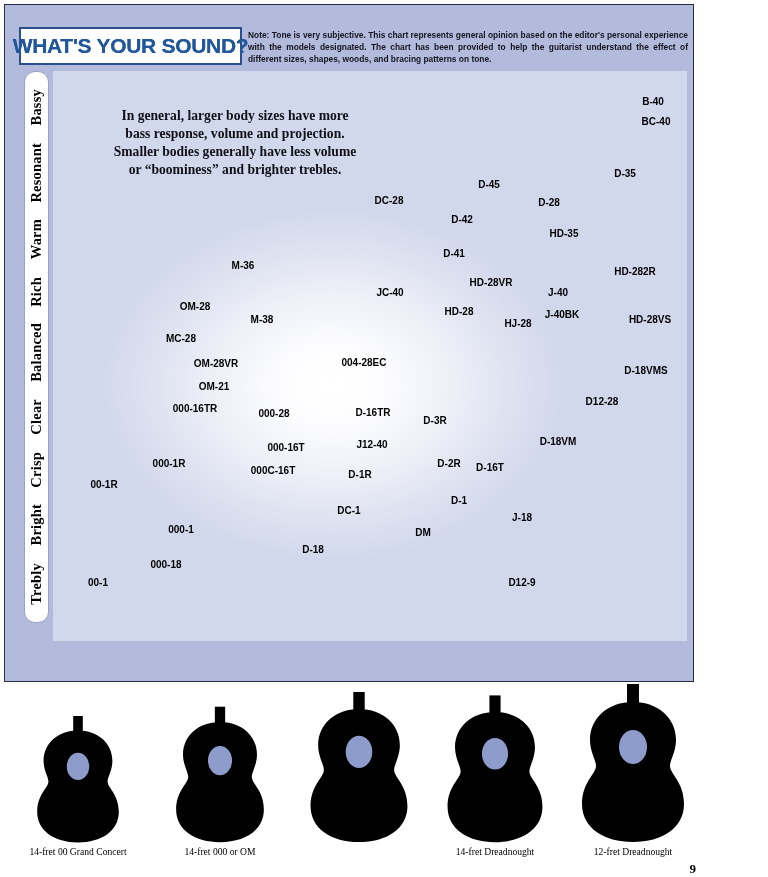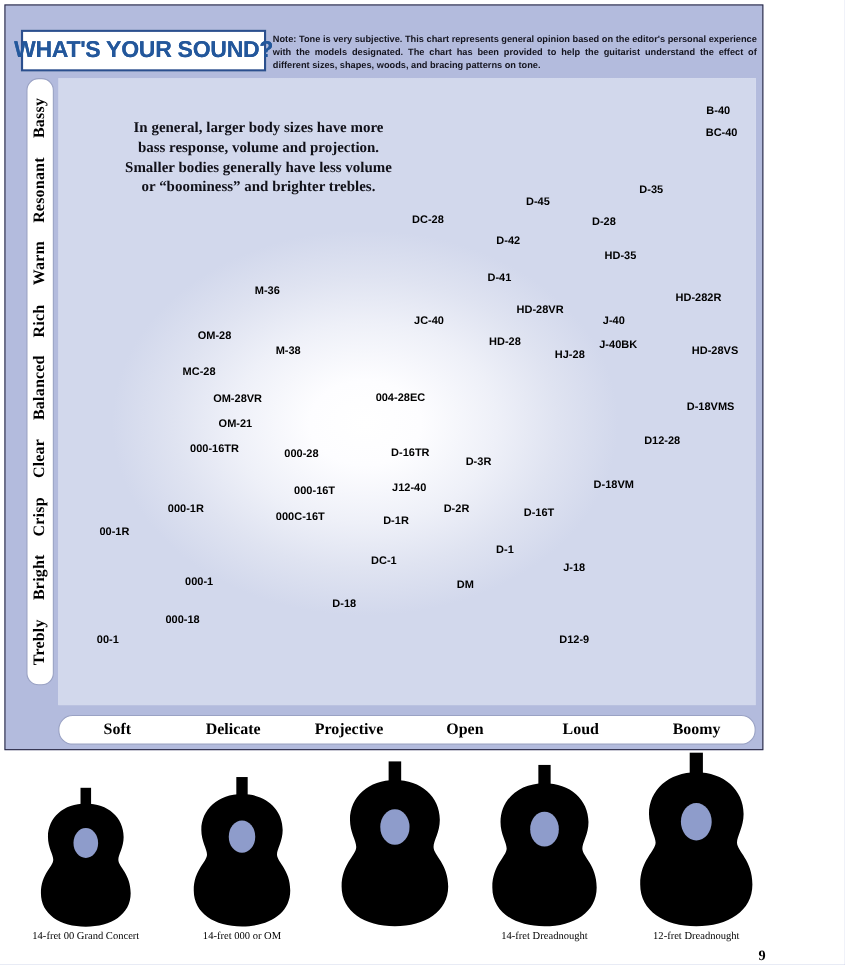--- a/index.html
+++ b/index.html
@@ -205,21 +205,21 @@
       <span class="y-label">Warm</span>
       <span class="y-label">Resonant</span>
       <span class="y-label">Bassy</span>
     </div>
 
   <div id="annotation">In general, larger body sizes have more bass response, volume and projection. Smaller bodies generally have less volume or “boominess” and brighter trebles.</div>
 
   <div id="model-layer">
       <div class="model" style="left: 648px; top: 96px;">B-40</div>
       <div class="model" style="left: 651px; top: 116px;">BC-40</div>
-      <div class="model" style="left: 587px; top: 168px;">D-35</div>
+      <div class="model" style="left: 620px; top: 168px;">D-35</div>
       <div class="model" style="left: 484px; top: 179px;">D-45</div>
       <div class="model" style="left: 544px; top: 197px;">D-28</div>
       <div class="model" style="left: 384px; top: 195px;">DC-28</div>
       <div class="model" style="left: 457px; top: 214px;">D-42</div>
       <div class="model" style="left: 559px; top: 228px;">HD-35</div>
       <div class="model" style="left: 449px; top: 248px;">D-41</div>
       <div class="model" style="left: 238px; top: 260px;">M-36</div>
       <div class="model" style="left: 486px; top: 277px;">HD-28VR</div>
       <div class="model" style="left: 630px; top: 266px;">HD-282R</div>
       <div class="model" style="left: 385px; top: 287px;">JC-40</div>
@@ -238,43 +238,35 @@
       <div class="model" style="left: 597px; top: 396px;">D12-28</div>
       <div class="model" style="left: 190px; top: 403px;">000-16TR</div>
       <div class="model" style="left: 269px; top: 408px;">000-28</div>
       <div class="model" style="left: 368px; top: 407px;">D-16TR</div>
       <div class="model" style="left: 430px; top: 415px;">D-3R</div>
       <div class="model" style="left: 281px; top: 442px;">000-16T</div>
       <div class="model" style="left: 367px; top: 439px;">J12-40</div>
       <div class="model" style="left: 553px; top: 436px;">D-18VM</div>
       <div class="model" style="left: 164px; top: 458px;">000-1R</div>
       <div class="model" style="left: 268px; top: 465px;">000C-16T</div>
-      <div class="model" style="left: 410px; top: 458px;">D-2R</div>
+      <div class="model" style="left: 444px; top: 458px;">D-2R</div>
       <div class="model" style="left: 485px; top: 462px;">D-16T</div>
       <div class="model" style="left: 355px; top: 469px;">D-1R</div>
       <div class="model" style="left: 99px; top: 479px;">00-1R</div>
       <div class="model" style="left: 454px; top: 495px;">D-1</div>
       <div class="model" style="left: 344px; top: 505px;">DC-1</div>
       <div class="model" style="left: 517px; top: 512px;">J-18</div>
       <div class="model" style="left: 176px; top: 524px;">000-1</div>
       <div class="model" style="left: 418px; top: 527px;">DM</div>
       <div class="model" style="left: 308px; top: 544px;">D-18</div>
       <div class="model" style="left: 161px; top: 559px;">000-18</div>
       <div class="model" style="left: 93px; top: 577px;">00-1</div>
       <div class="model" style="left: 517px; top: 577px;">D12-9</div>
     </div>
 
-  <div id="x-axis">
-      <span class="x-label">Soft</span>
-      <span class="x-label">Delicate</span>
-      <span class="x-label">Projective</span>
-      <span class="x-label">Open</span>
-      <span class="x-label">Loud</span>
-      <span class="x-label">Boomy</span>
-    </div>
 </div>
 
 <div id="guitars">
     <div class="guitar" style="left: 8px;">
       <div style="height: 162px; display: flex; align-items: flex-end; justify-content: center;">
 <svg width="130" height="160" viewBox="0 0 130 160" xmlns="http://www.w3.org/2000/svg" style="transform: scale(0.8); transform-origin: center bottom;">
   <rect x="59" y="0" width="12" height="28" fill="#000"></rect>
   <path fill="#000" d="
     M65 18
     C 40 18, 22 34, 22 56

